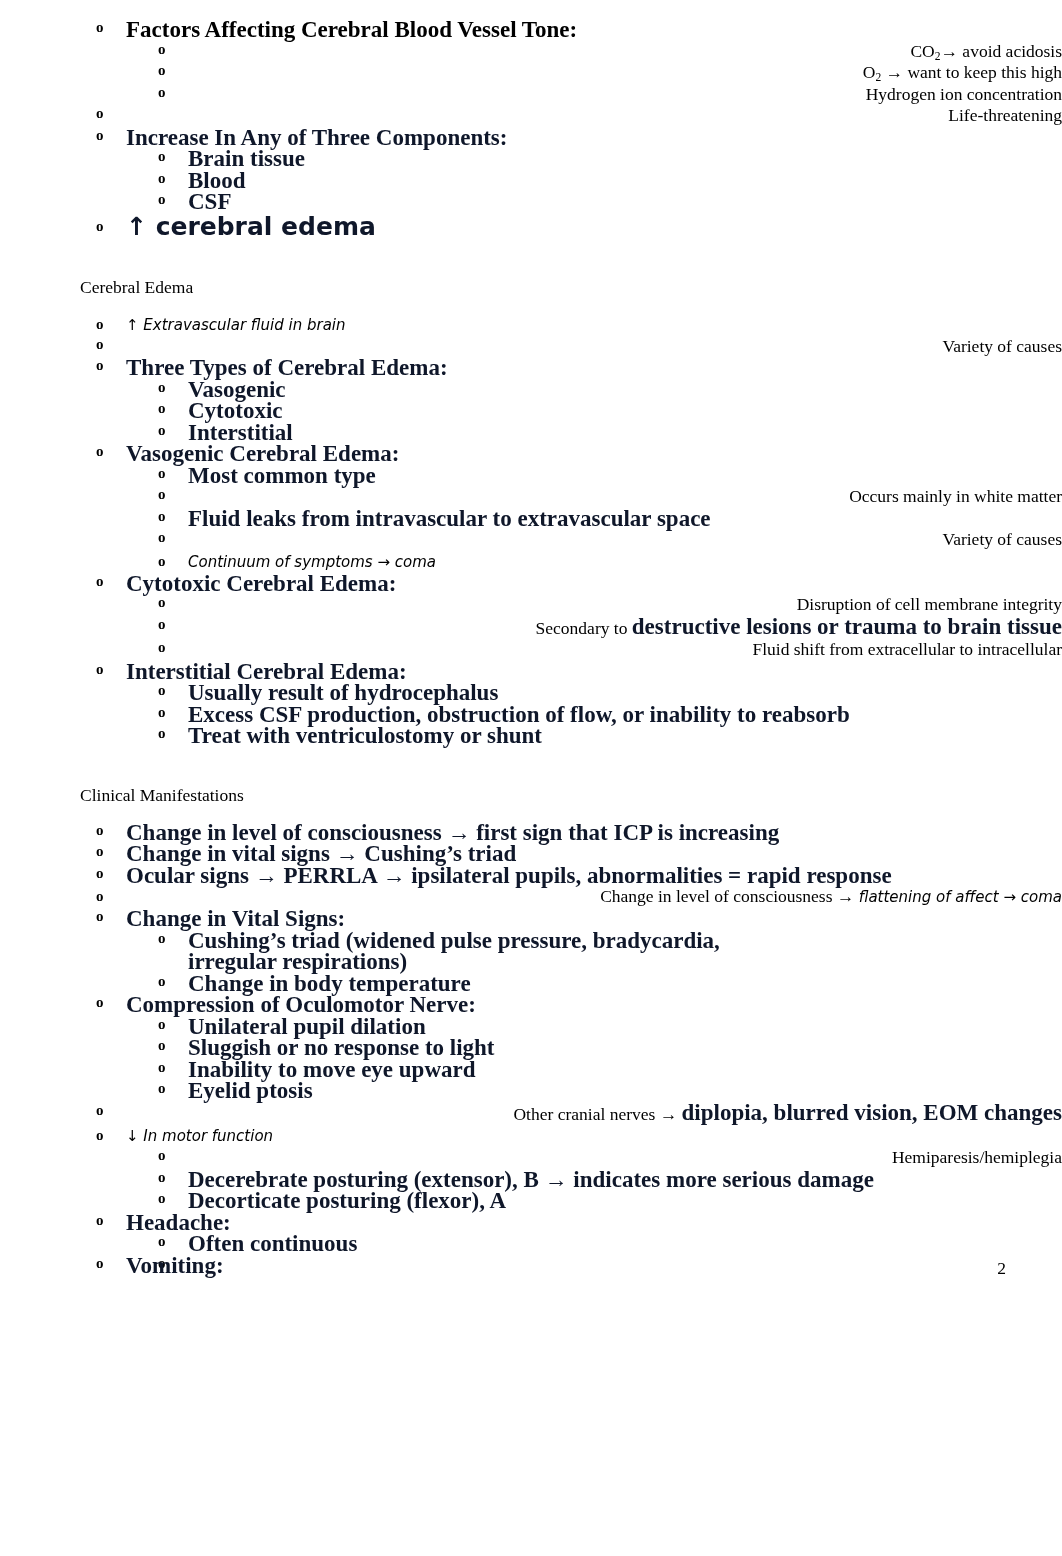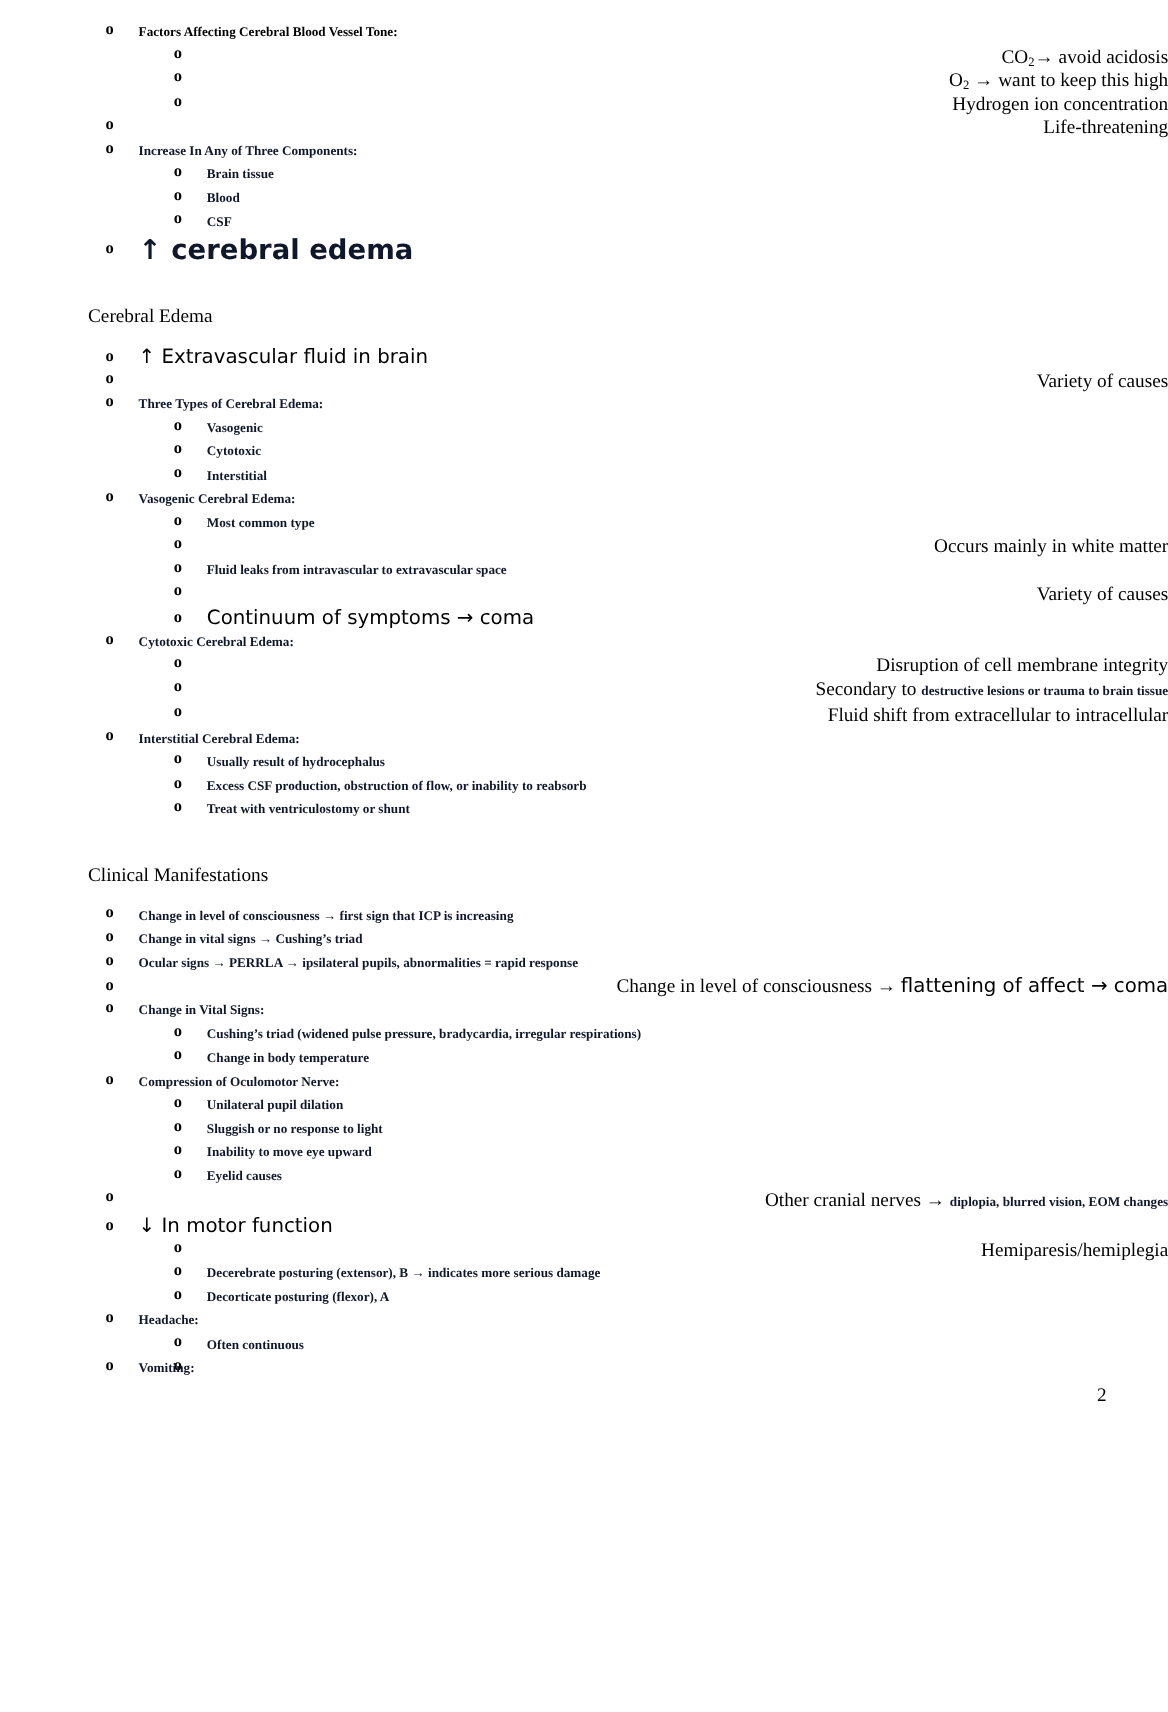--- a/index.html
+++ b/index.html
@@ -64,28 +64,29 @@
 
   
   .serif {
     font-family: "Liberation Serif", serif;
     font-size: 17.5px;
     line-height: 21.5px;
     text-align: right;
   }
   .serif-b {
     font-family: "Liberation Serif", serif;
-    font-size: 12px;
+    font-size: 23px;
     line-height: 21.5px;
     font-weight: bold;
   }
   .sans {
     font-family: "DejaVu Sans", sans-serif;
-    font-size: 18px;
+    font-size: 15px;
     line-height: 22px;
+    font-style: italic;
   }
   .sans-b {
     font-family: "DejaVu Sans", sans-serif;
     font-size: 25px;
     line-height: 24px;
     font-weight: bold;
   }
   .red { color: #0f172a; }
   .black { color: #000000; }
 
@@ -332,21 +333,21 @@
         <span class="txt serif-b red">Sluggish or no response to light</span>
       </div>
 
       <div class="row lvl2">
         <span class="bullet">o</span>
         <span class="txt serif-b red">Inability to move eye upward</span>
       </div>
 
       <div class="row lvl2">
         <span class="bullet">o</span>
-        <span class="txt serif-b red">Eyelid causes</span>
+        <span class="txt serif-b red">Eyelid ptosis</span>
       </div>
 
       <div class="row lvl1">
         <span class="bullet">o</span>
         <span class="txt serif"><span class="black">Other cranial nerves → </span><span class="serif-b red">diplopia, blurred vision,  EOM changes</span></span>
       </div>
 
       <div class="row lvl1">
         <span class="bullet" style="top:2px;">o</span>
         <span class="txt sans black">↓ In motor function</span>

